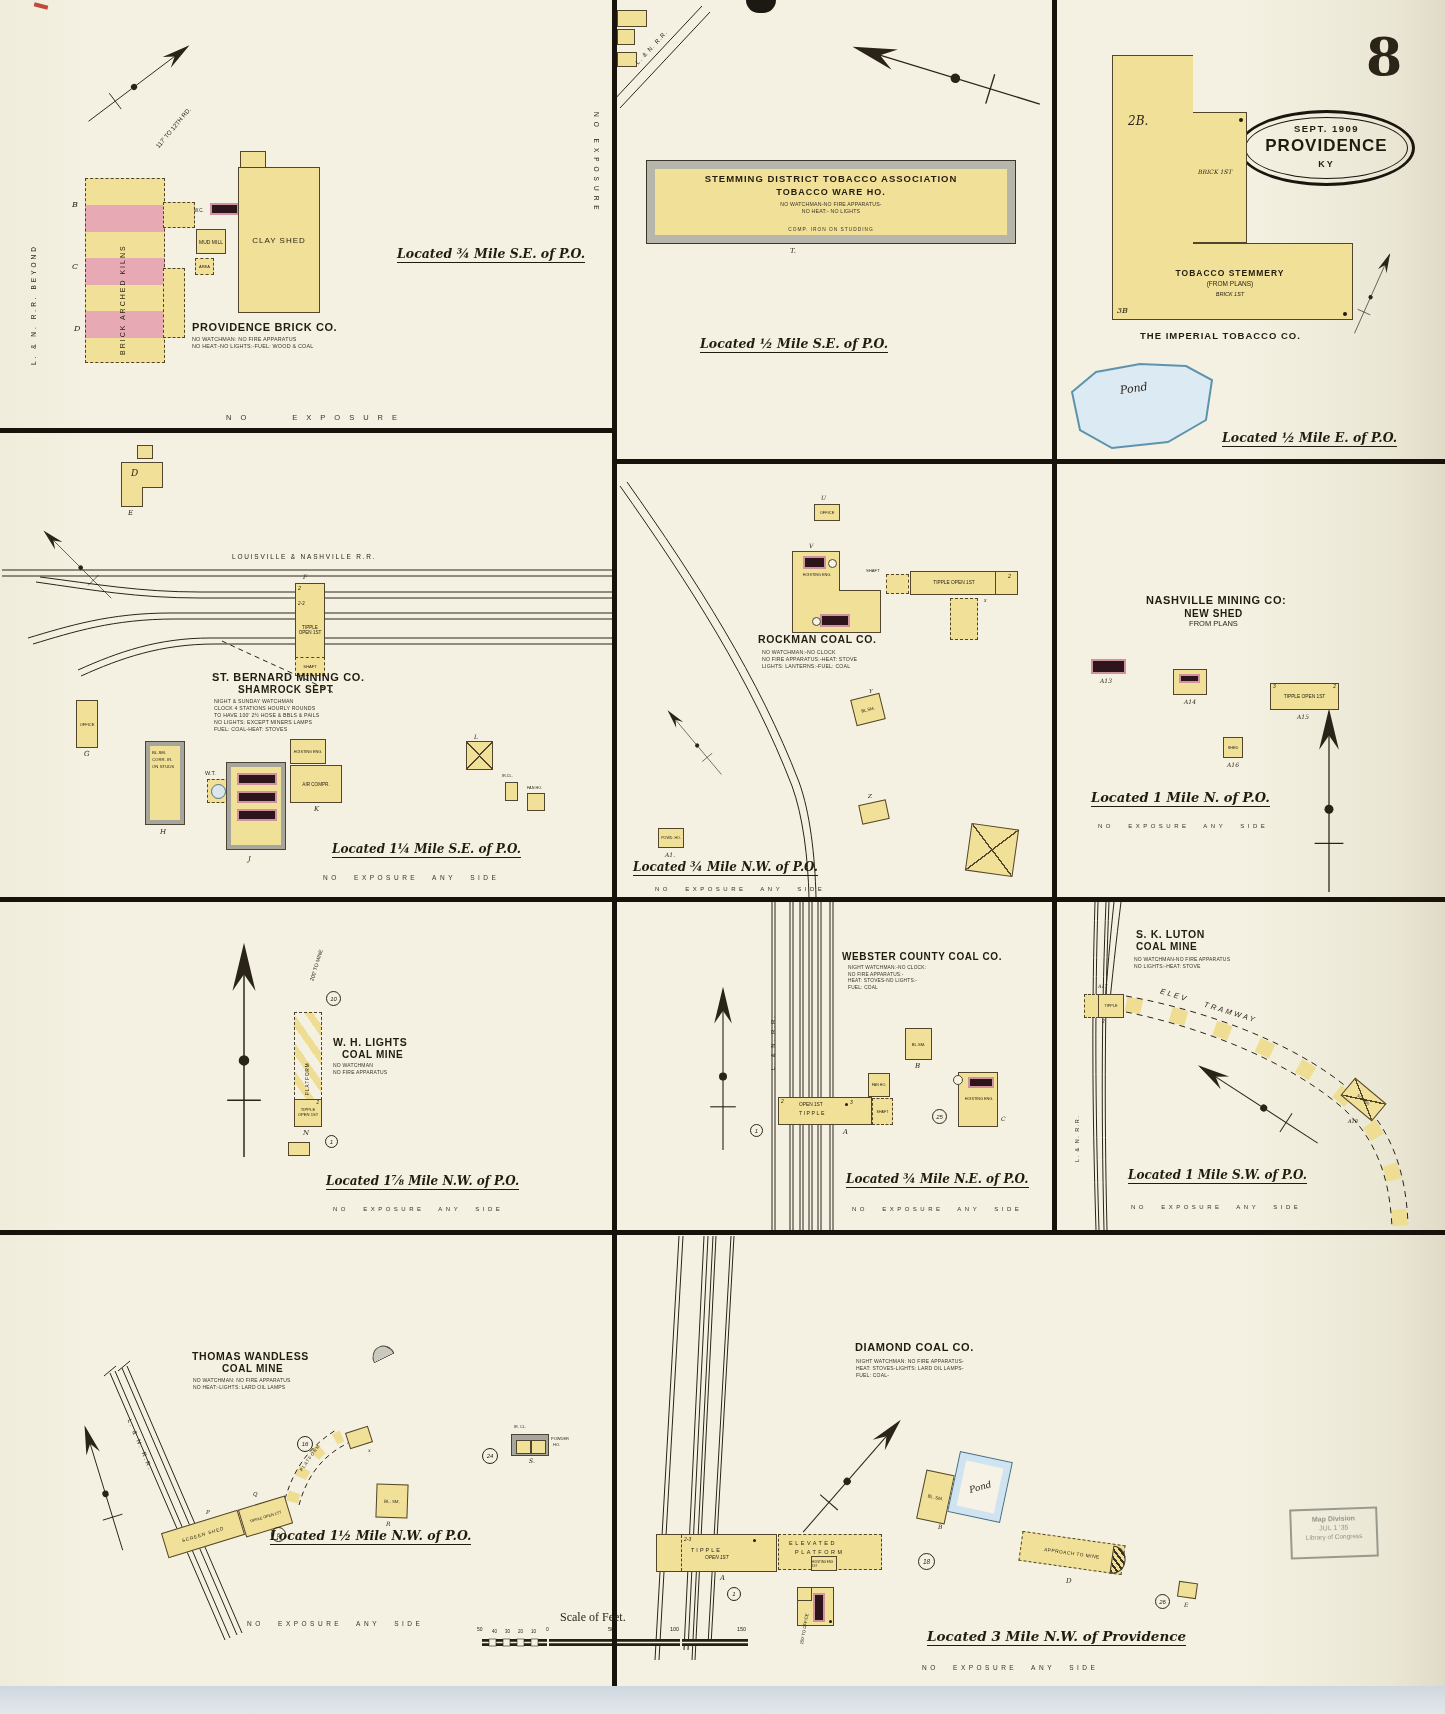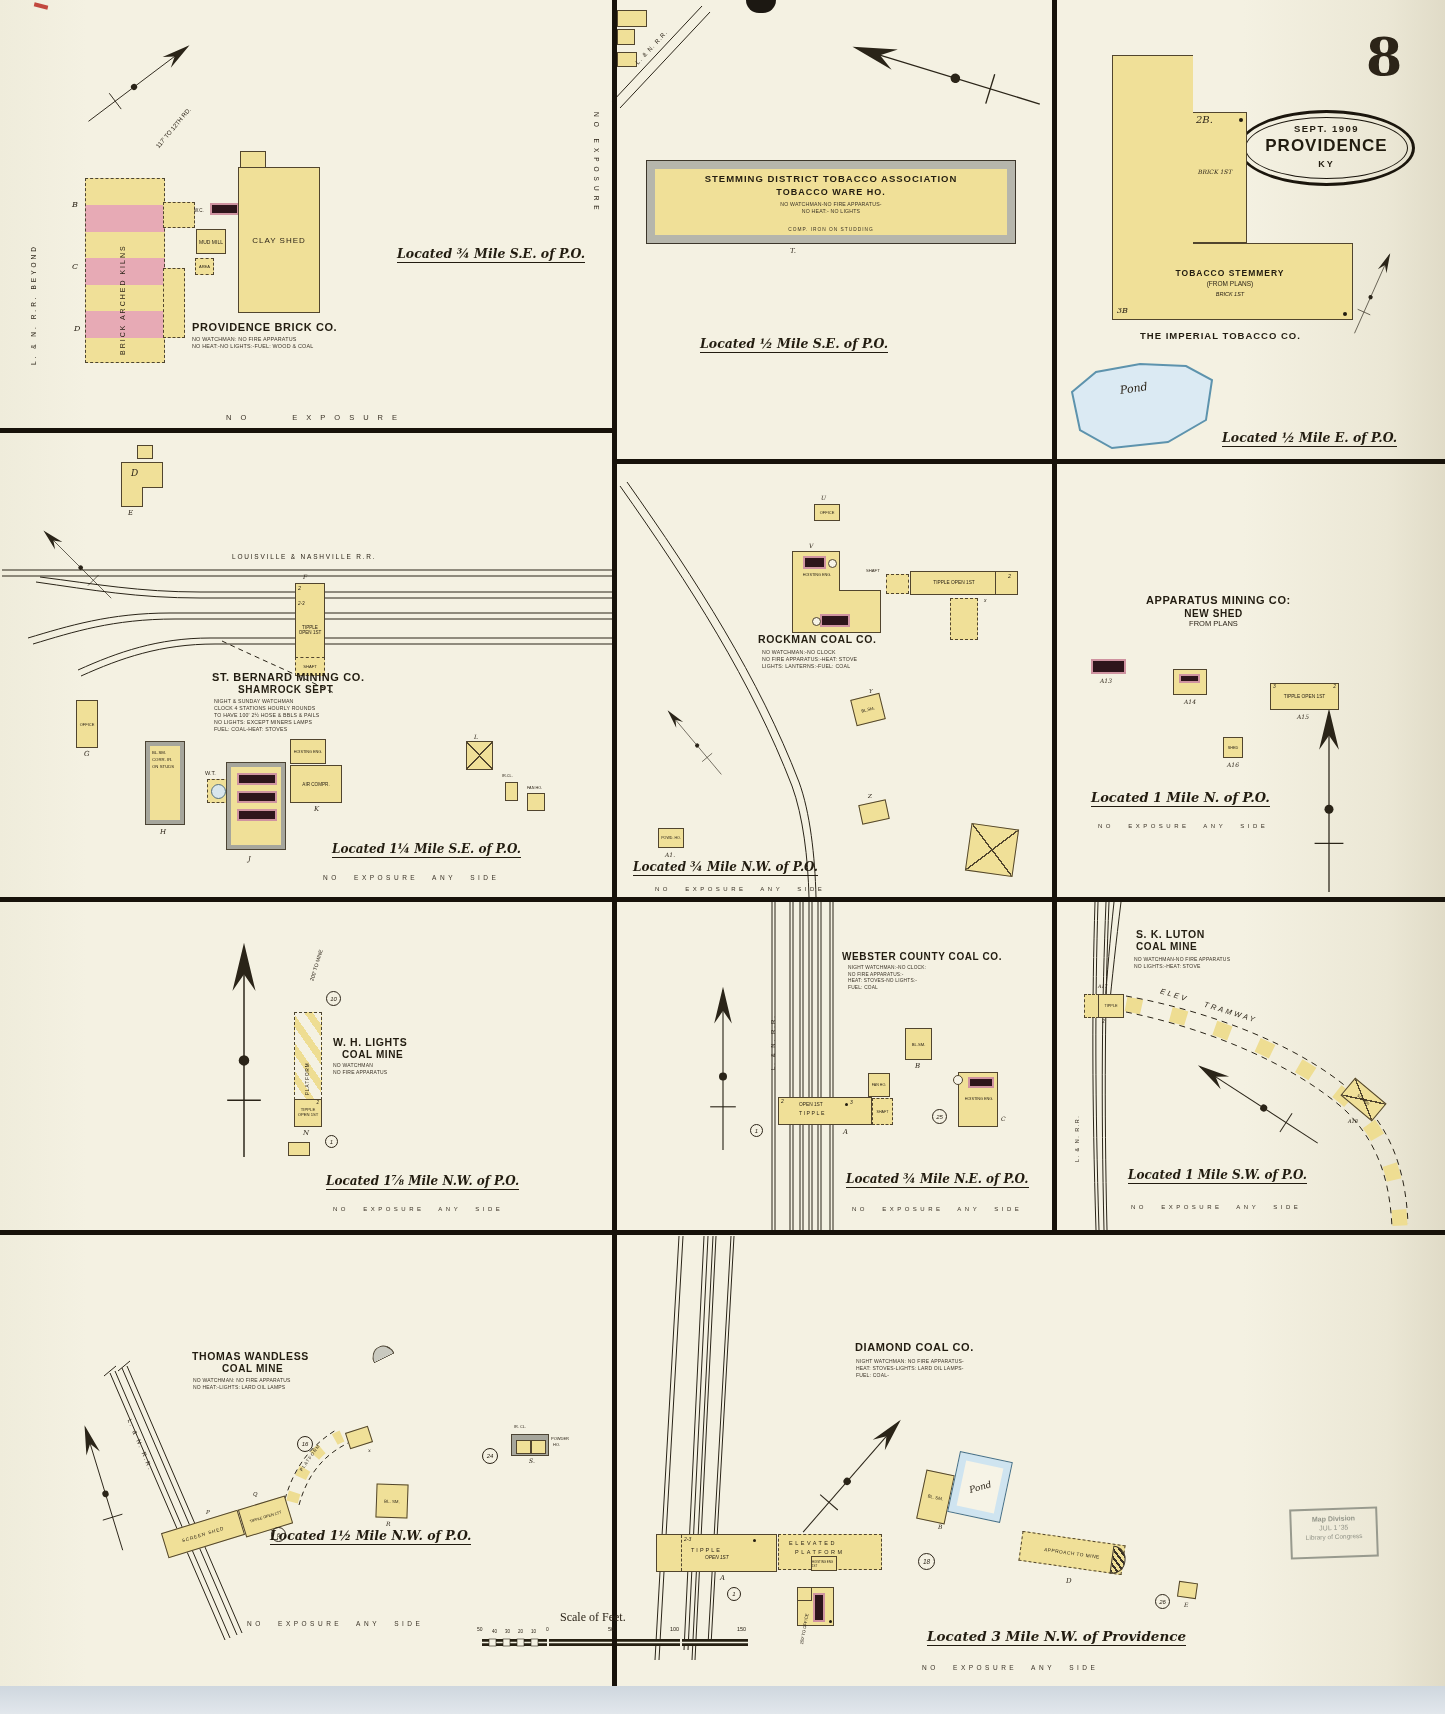--- a/index.html
+++ b/index.html
@@ -215,21 +215,21 @@
     <div class="lbl title" style="left:0;top:10px;width:100%;text-align:center;font-size:9.5px;letter-spacing:1.5px">SEPT. 1909</div>
     <div class="lbl title" style="left:0;top:23px;width:100%;text-align:center;font-size:17px;letter-spacing:1px">PROVIDENCE</div>
     <div class="lbl title" style="left:0;top:46px;width:100%;text-align:center;font-size:9px;letter-spacing:2px">KY</div>
   </div>
 
   <div class="b" style="left:1112px;top:55px;width:81px;height:265px;border-right:none"></div>
   <div class="b" style="left:1193px;top:112px;width:54px;height:131px"></div>
   <div class="b" style="left:1193px;top:243px;width:160px;height:77px"></div>
   <div style="position:absolute;left:1192px;top:113px;width:3px;height:129px;background:#f0e098"></div>
   <div style="position:absolute;left:1192px;top:244px;width:3px;height:75px;background:#f0e098"></div>
-  <div class="lt" style="left:1196px;top:114px;font-size:10px">2B.</div>
+  <div class="lt" style="left:1128px;top:114px;font-size:12px">2B.</div>
   <div class="lt" style="left:1198px;top:168px;font-size:6px">BRICK 1ST</div>
   <div class="lbl title" style="left:1130px;top:268px;width:200px;text-align:center;font-size:8.5px;letter-spacing:1px">TOBACCO STEMMERY</div>
   <div class="lbl" style="left:1130px;top:280px;width:200px;text-align:center;font-size:6.5px">(FROM PLANS)</div>
   <div class="lbl" style="left:1130px;top:291px;width:200px;text-align:center;font-size:5.5px;font-style:italic">BRICK 1ST</div>
   <div class="lt" style="left:1117px;top:306px;font-size:8px">3B</div>
   <div class="dot" style="left:1239px;top:118px;width:4px;height:4px"></div>
   <div class="dot" style="left:1343px;top:312px;width:4px;height:4px"></div>
   <div class="lbl title" style="left:1140px;top:330px;font-size:9.5px;letter-spacing:1px">THE IMPERIAL TOBACCO CO.</div>
   <div class="lt" style="left:1120px;top:382px;font-size:11px;transform:rotate(-8deg)">Pond</div>
   <div class="located" style="left:1222px;top:430px;font-size:12.5px">Located ½ Mile E. of P.O.</div>
@@ -340,21 +340,21 @@
   <div class="lt" style="left:868px;top:793px;font-size:5.5px">Z</div>
 
   <div class="b bt" style="left:658px;top:828px;width:26px;height:20px;font-size:3.6px;white-space:normal;text-align:center">
       <span>POWD. HO.</span>
     </div>
   <div class="lt" style="left:665px;top:851px;font-size:6px">A1.</div>
 
   <div class="located" style="left:633px;top:860px;font-size:12px">Located ¾ Mile N.W. of P.O.</div>
   <div class="exp" style="left:655px;top:886px;font-size:6px">NO EXPOSURE ANY SIDE</div>
 
-  <div class="lbl title" style="left:1146px;top:594px;font-size:11px">APPARATUS MINING CO:</div>
+  <div class="lbl title" style="left:1146px;top:594px;font-size:11px">NASHVILLE MINING CO:</div>
   <div class="lbl title" style="left:1146px;top:608px;width:135px;text-align:center;font-size:10px">NEW SHED</div>
   <div class="lbl" style="left:1146px;top:620px;width:135px;text-align:center;font-size:7.5px">FROM PLANS</div>
 
   <div class="boiler" style="left:1091px;top:659px;width:35px;height:15px"></div>
   <div class="lt" style="left:1100px;top:677px;font-size:6px">A13</div>
   <div class="b" style="left:1173px;top:669px;width:34px;height:26px">
     <div class="boiler" style="left:5px;top:4px;width:21px;height:9px"></div>
   </div>
   <div class="lt" style="left:1184px;top:698px;font-size:6px">A14</div>
 

